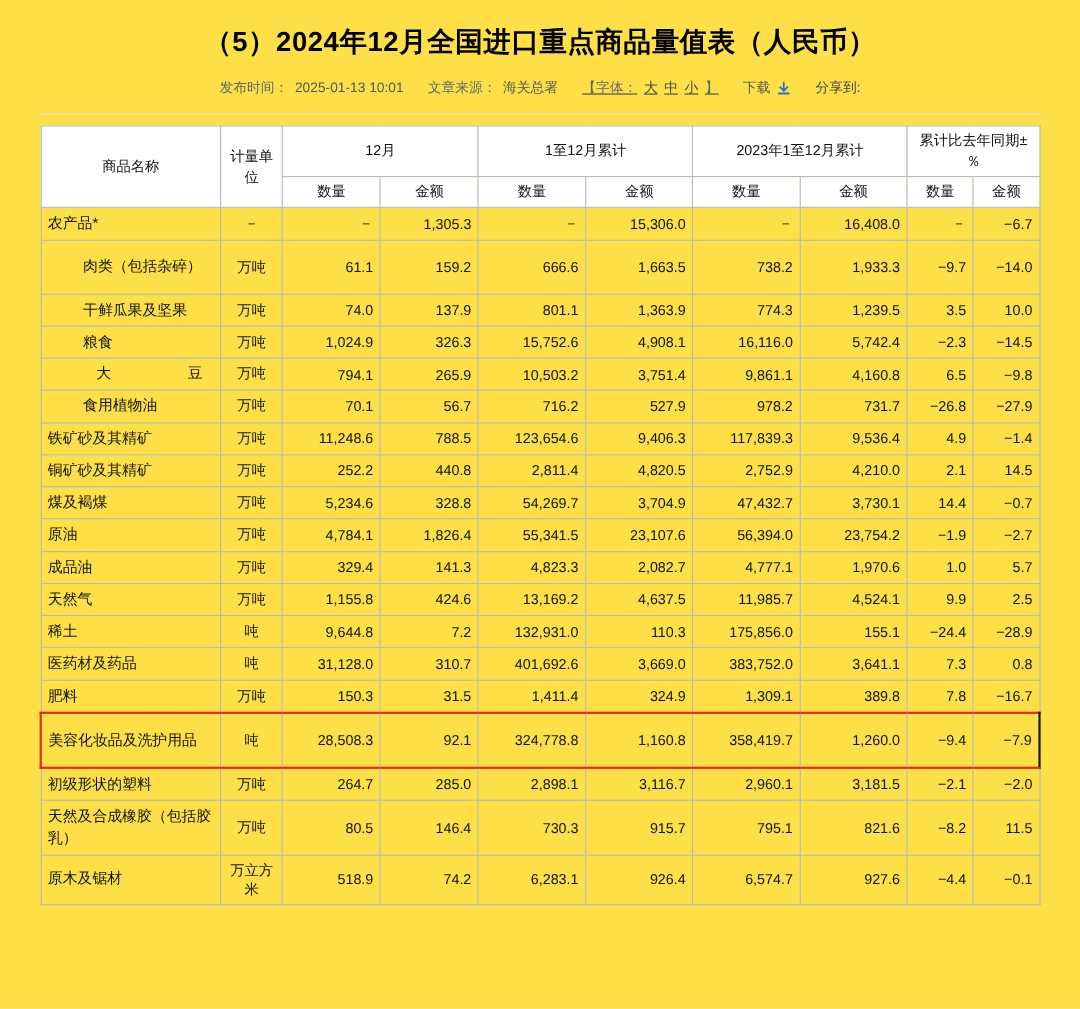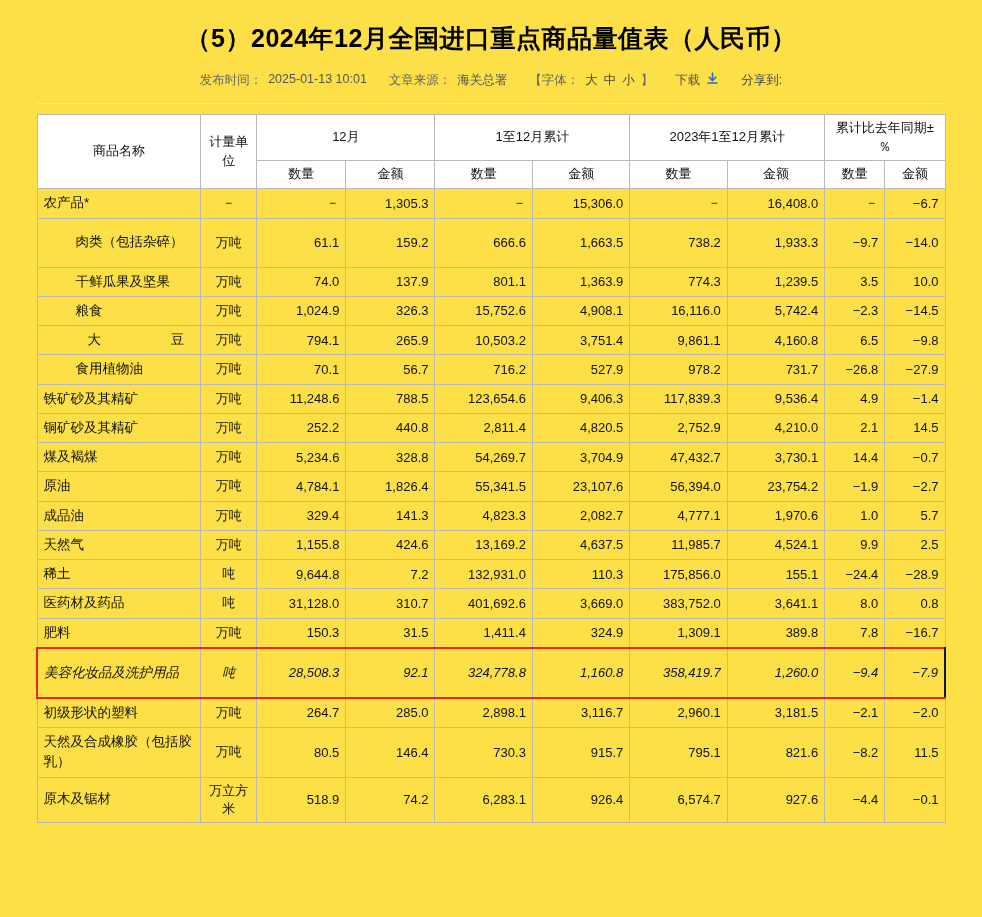--- a/index.html
+++ b/index.html
@@ -32,24 +32,24 @@
     justify-content:center;
     align-items:center;
     gap:22px;
     font-size:12.5px;
     color:#444;
     padding-bottom:14px;
     border-bottom:1px solid #e2e2e2;
     margin:0 36px;
     flex-wrap:nowrap;
   }
-  .metabar .seg{display:flex;align-items:flex-start;gap:6px;white-space:nowrap;}
+  .metabar .seg{display:flex;align-items:center;gap:6px;white-space:nowrap;}
   .metabar .label{color:#666;}
   .metabar .val{color:#555;}
-  .fontsize-group{display:flex;align-items:center;gap:10px;}
+  .fontsize-group{display:flex;align-items:center;gap:10px;text-decoration:underline;}
   .fontsize-group .fs{cursor:pointer;color:#444;}
   .dl-icon{
     display:inline-block;
     width:13px;height:13px;
     position:relative;
     color:#2d6cd1;
   }
   .dl-icon svg{display:block;}
   .unit{
     text-align:right;
@@ -106,21 +106,20 @@
   }
   td.v{
     text-align:right;
     font-variant-numeric:tabular-nums;
     font-size:13px;
     padding-right:10px;
   }
   tr.highlight td{
     border-top:2px solid #e8271a;
     border-bottom:2px solid #e8271a;
-    font-style:italic;
   }
   tr.highlight td:first-child{border-left:2px solid #e8271a;}
   tr.highlight td:last-child{border-right:2px solid #0f172a;}
   .rowtall td{height:40px;}
 </style>
 </head>
 <body>
 
 <div class="page">
 
@@ -348,21 +347,21 @@
           </tr>
           <tr>
             <td class="name">医药材及药品</td>
             <td class="unit-c">吨</td>
             <td class="v">31,128.0</td>
             <td class="v">310.7</td>
             <td class="v">401,692.6</td>
             <td class="v">3,669.0</td>
             <td class="v">383,752.0</td>
             <td class="v">3,641.1</td>
-            <td class="v">8.0</td>
+            <td class="v">7.3</td>
             <td class="v">0.8</td>
           </tr>
           <tr>
             <td class="name">肥料</td>
             <td class="unit-c">万吨</td>
             <td class="v">150.3</td>
             <td class="v">31.5</td>
             <td class="v">1,411.4</td>
             <td class="v">324.9</td>
             <td class="v">1,309.1</td>

